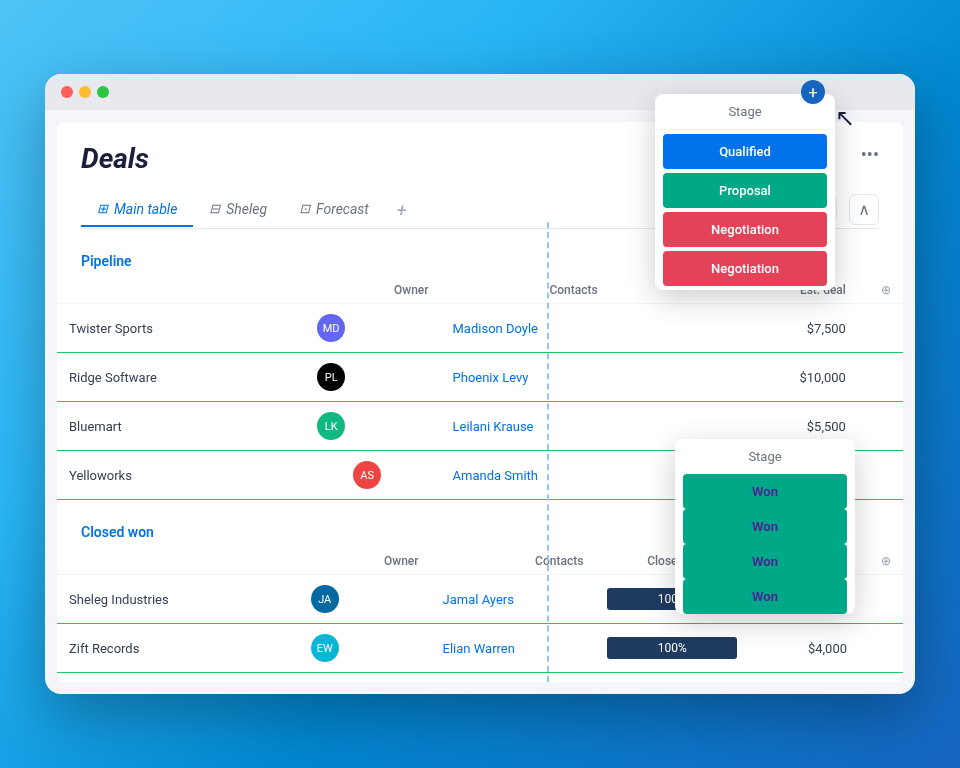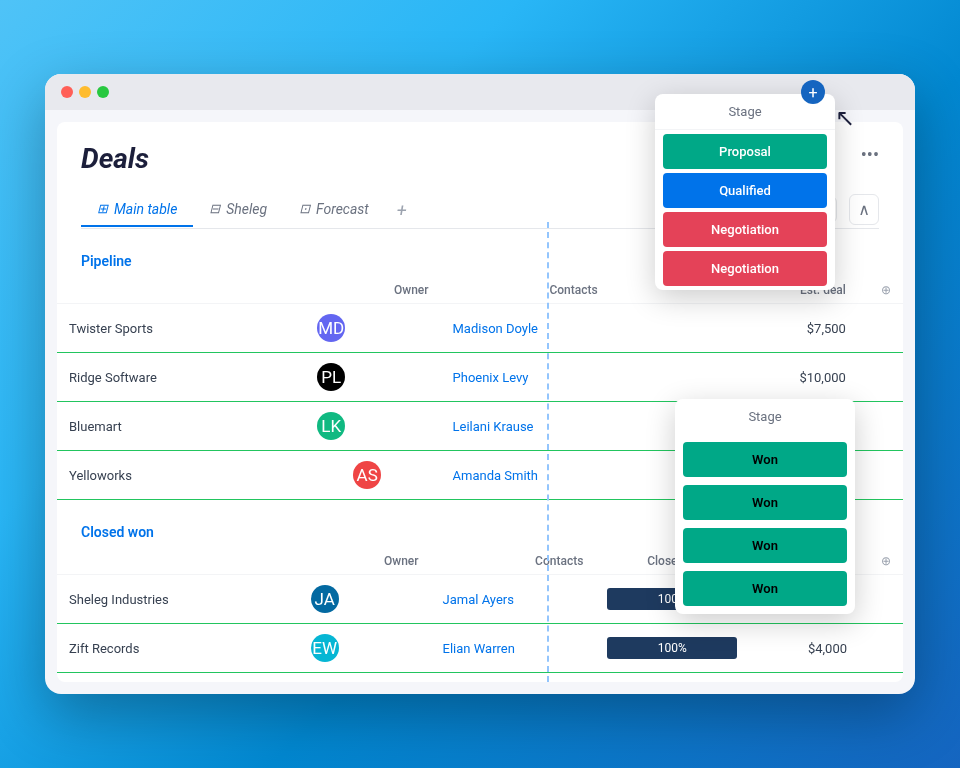--- a/index.html
+++ b/index.html
@@ -225,21 +225,21 @@
     }
 
     .owner-avatar {
       width: 28px;
       height: 28px;
       border-radius: 50%;
       background: #d1d5db;
       display: inline-flex;
       align-items: center;
       justify-content: center;
-      font-size: 17px;
+      font-size: 11px;
       color: white;
     }
 
     .prob-bar {
       background: #1e3a5f;
       color: white;
       font-size: 12px;
       padding: 4px 12px;
       border-radius: 3px;
       min-width: 70px;
@@ -313,24 +313,24 @@
     .won-popup-header {
       padding: 10px 14px;
       font-size: 13px;
       color: #6b7280;
       text-align: center;
     }
 
     .won-item {
       padding: 10px 12px;
       text-align: center;
-      color: #000000;
+      color: #4c1d95;
       font-size: 13px;
       font-weight: 600;
-      margin: 8px 8px;
+      margin: 0 8px;
       border-radius: 4px;
       background: #00a887;
     }
 
     
     .floating-plus {
       position: absolute;
       top: 6px;
       right: 90px;
       width: 24px;
@@ -562,22 +562,22 @@
           </tbody>
         </table>
       </div>
 
     </div>
 
   </div>
 
   <div class="stage-popup">
     <div class="stage-popup-header">Stage</div>
+    <div class="stage-item stage-qualified">Qualified</div>
     <div class="stage-item stage-proposal">Proposal</div>
-    <div class="stage-item stage-qualified">Qualified</div>
     <div class="stage-item stage-negotiation-1">Negotiation</div>
     <div class="stage-item stage-negotiation-2">Negotiation</div>
   </div>
 
   <div class="won-popup">
     <div class="won-popup-header">Stage</div>
     <div class="won-item">Won</div>
     <div class="won-item">Won</div>
     <div class="won-item">Won</div>
     <div class="won-item">Won</div>

